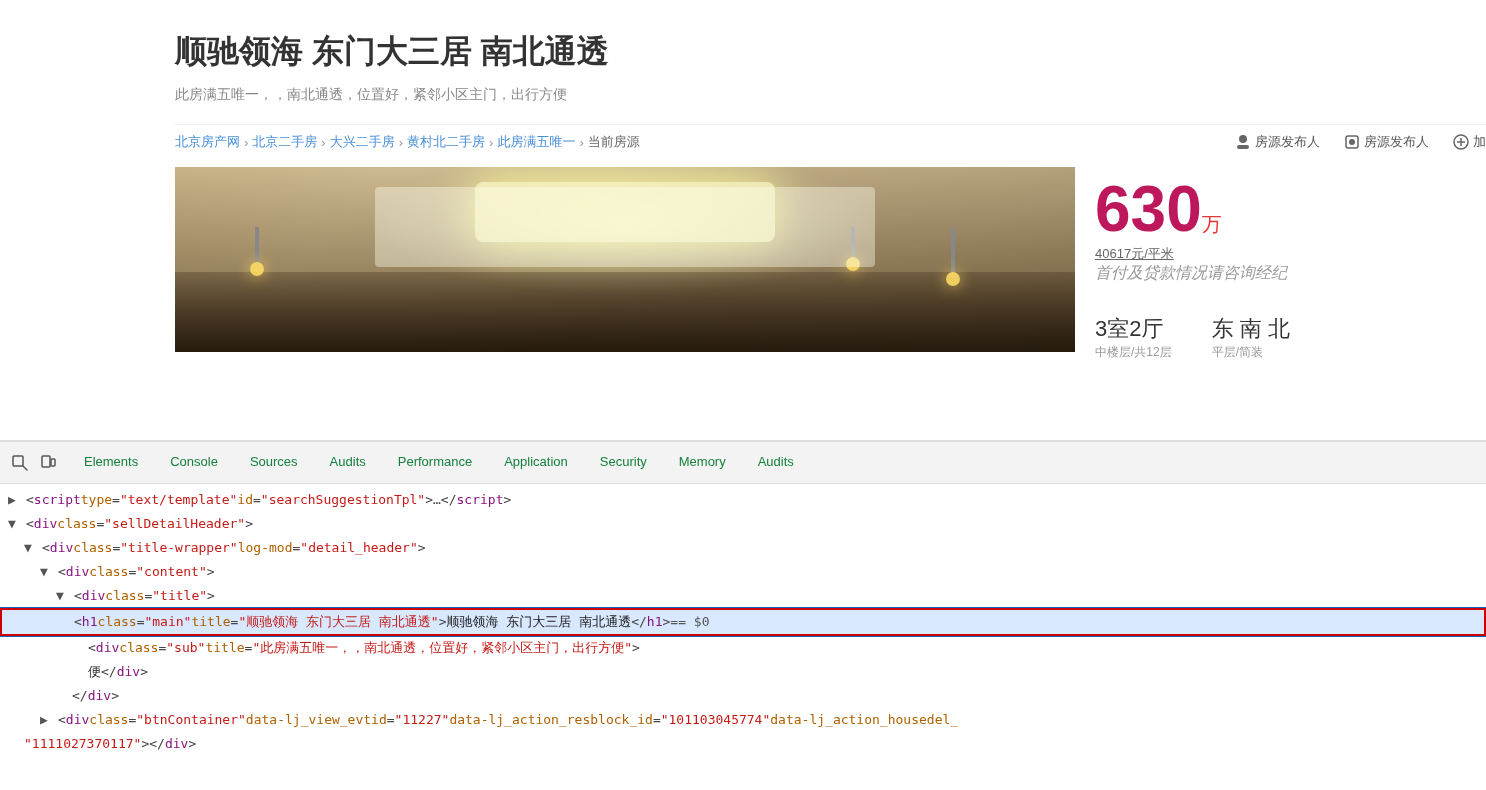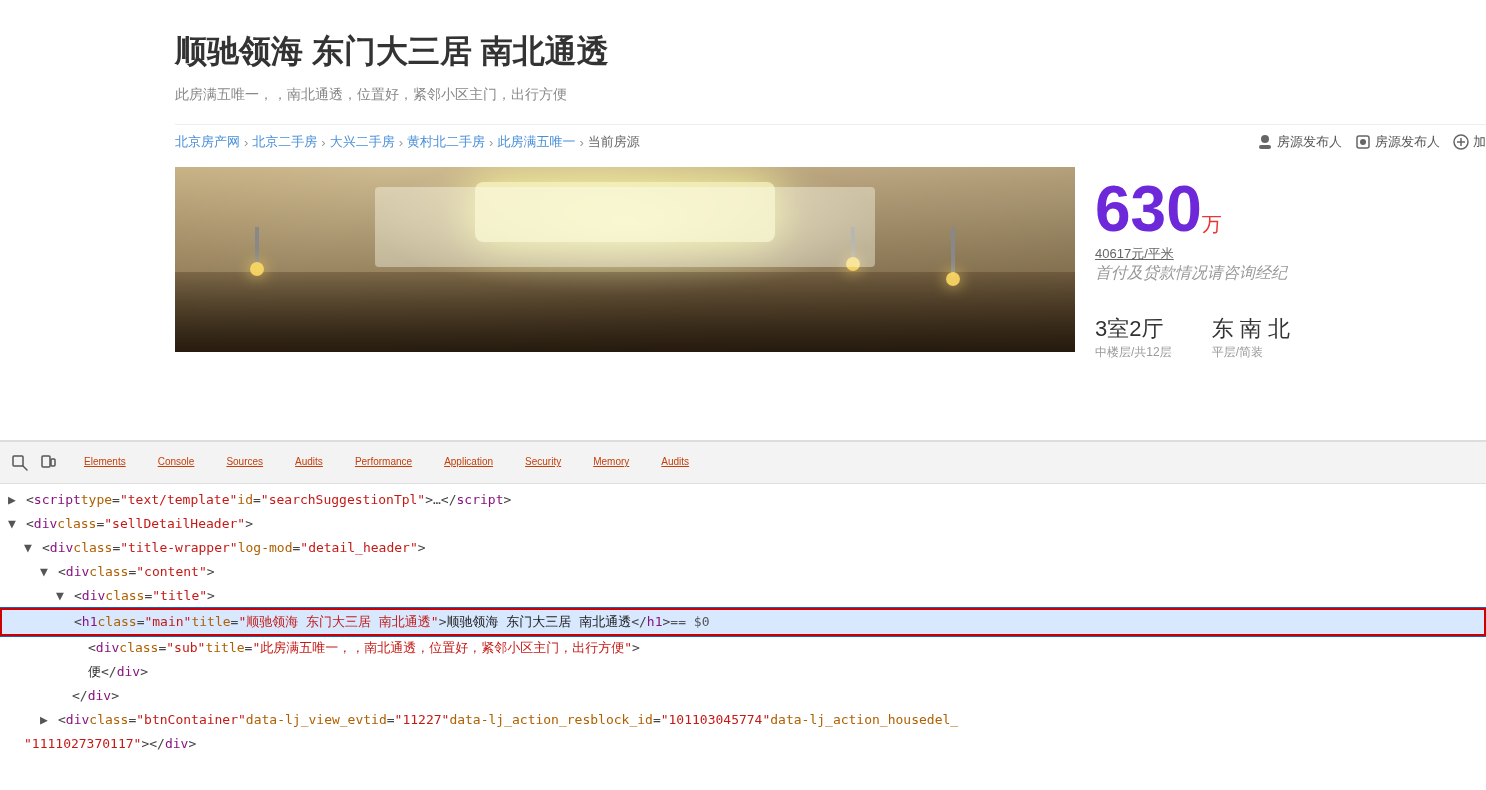--- a/index.html
+++ b/index.html
@@ -84,21 +84,21 @@
       border-radius: 4px;
     }
 
     .price-section {
       padding: 10px 20px;
       background: #fff;
       min-width: 200px;
     }
 
     .price-number {
-      color: #6d28d9;
+      color: #be185d;
       font-size: 64px;
       font-weight: bold;
       line-height: 1;
     }
 
     .price-unit {
       color: #e53935;
       font-size: 20px;
       vertical-align: super;
     }
@@ -166,26 +166,25 @@
       align-items: center;
       justify-content: center;
       cursor: pointer;
       color: #555;
       font-size: 14px;
       border-radius: 3px;
     }
 
     .devtools-tab {
       padding: 10px 16px;
-      font-size: 10px;
-      color: #c2410c;
+      font-size: 13px;
+      color: #15803d;
       cursor: pointer;
       border-bottom: 2px solid transparent;
       white-space: nowrap;
-      text-decoration: underline;
     }
 
     
     .devtools-content {
       flex: 1;
       overflow: auto;
       background: #fff;
       padding: 4px 0;
       font-family: 'Consolas', 'Monaco', monospace;
       font-size: 13px;
@@ -249,21 +248,21 @@
         <span>北京二手房</span>
         <span class="sep">›</span>
         <span>大兴二手房</span>
         <span class="sep">›</span>
         <span>黄村北二手房</span>
         <span class="sep">›</span>
         <span>此房满五唯一</span>
         <span class="sep">›</span>
         <span class="current">当前房源</span>
 
-        <div style="margin-left: auto; display:flex; align-items:center; gap:13px; font-size:13px; color:#555;">
+        <div style="margin-left: auto; display:flex; align-items:center; gap:24px; font-size:13px; color:#555;">
           <span style="display:flex;align-items:center;gap:4px;">
             <svg width="16" height="16" viewBox="0 0 16 16">
                 <circle cx="8" cy="5" r="4" fill="#666"></circle>
                 <rect x="2" y="11" width="12" height="4" rx="2" fill="#666"></rect>
               </svg>
             <span>房源发布人</span>
           </span>
           <span style="display:flex;align-items:center;gap:4px;">
             <svg width="16" height="16" viewBox="0 0 16 16">
                 <rect x="2" y="2" width="12" height="12" rx="2" fill="none" stroke="#666" stroke-width="1.5"></rect>

